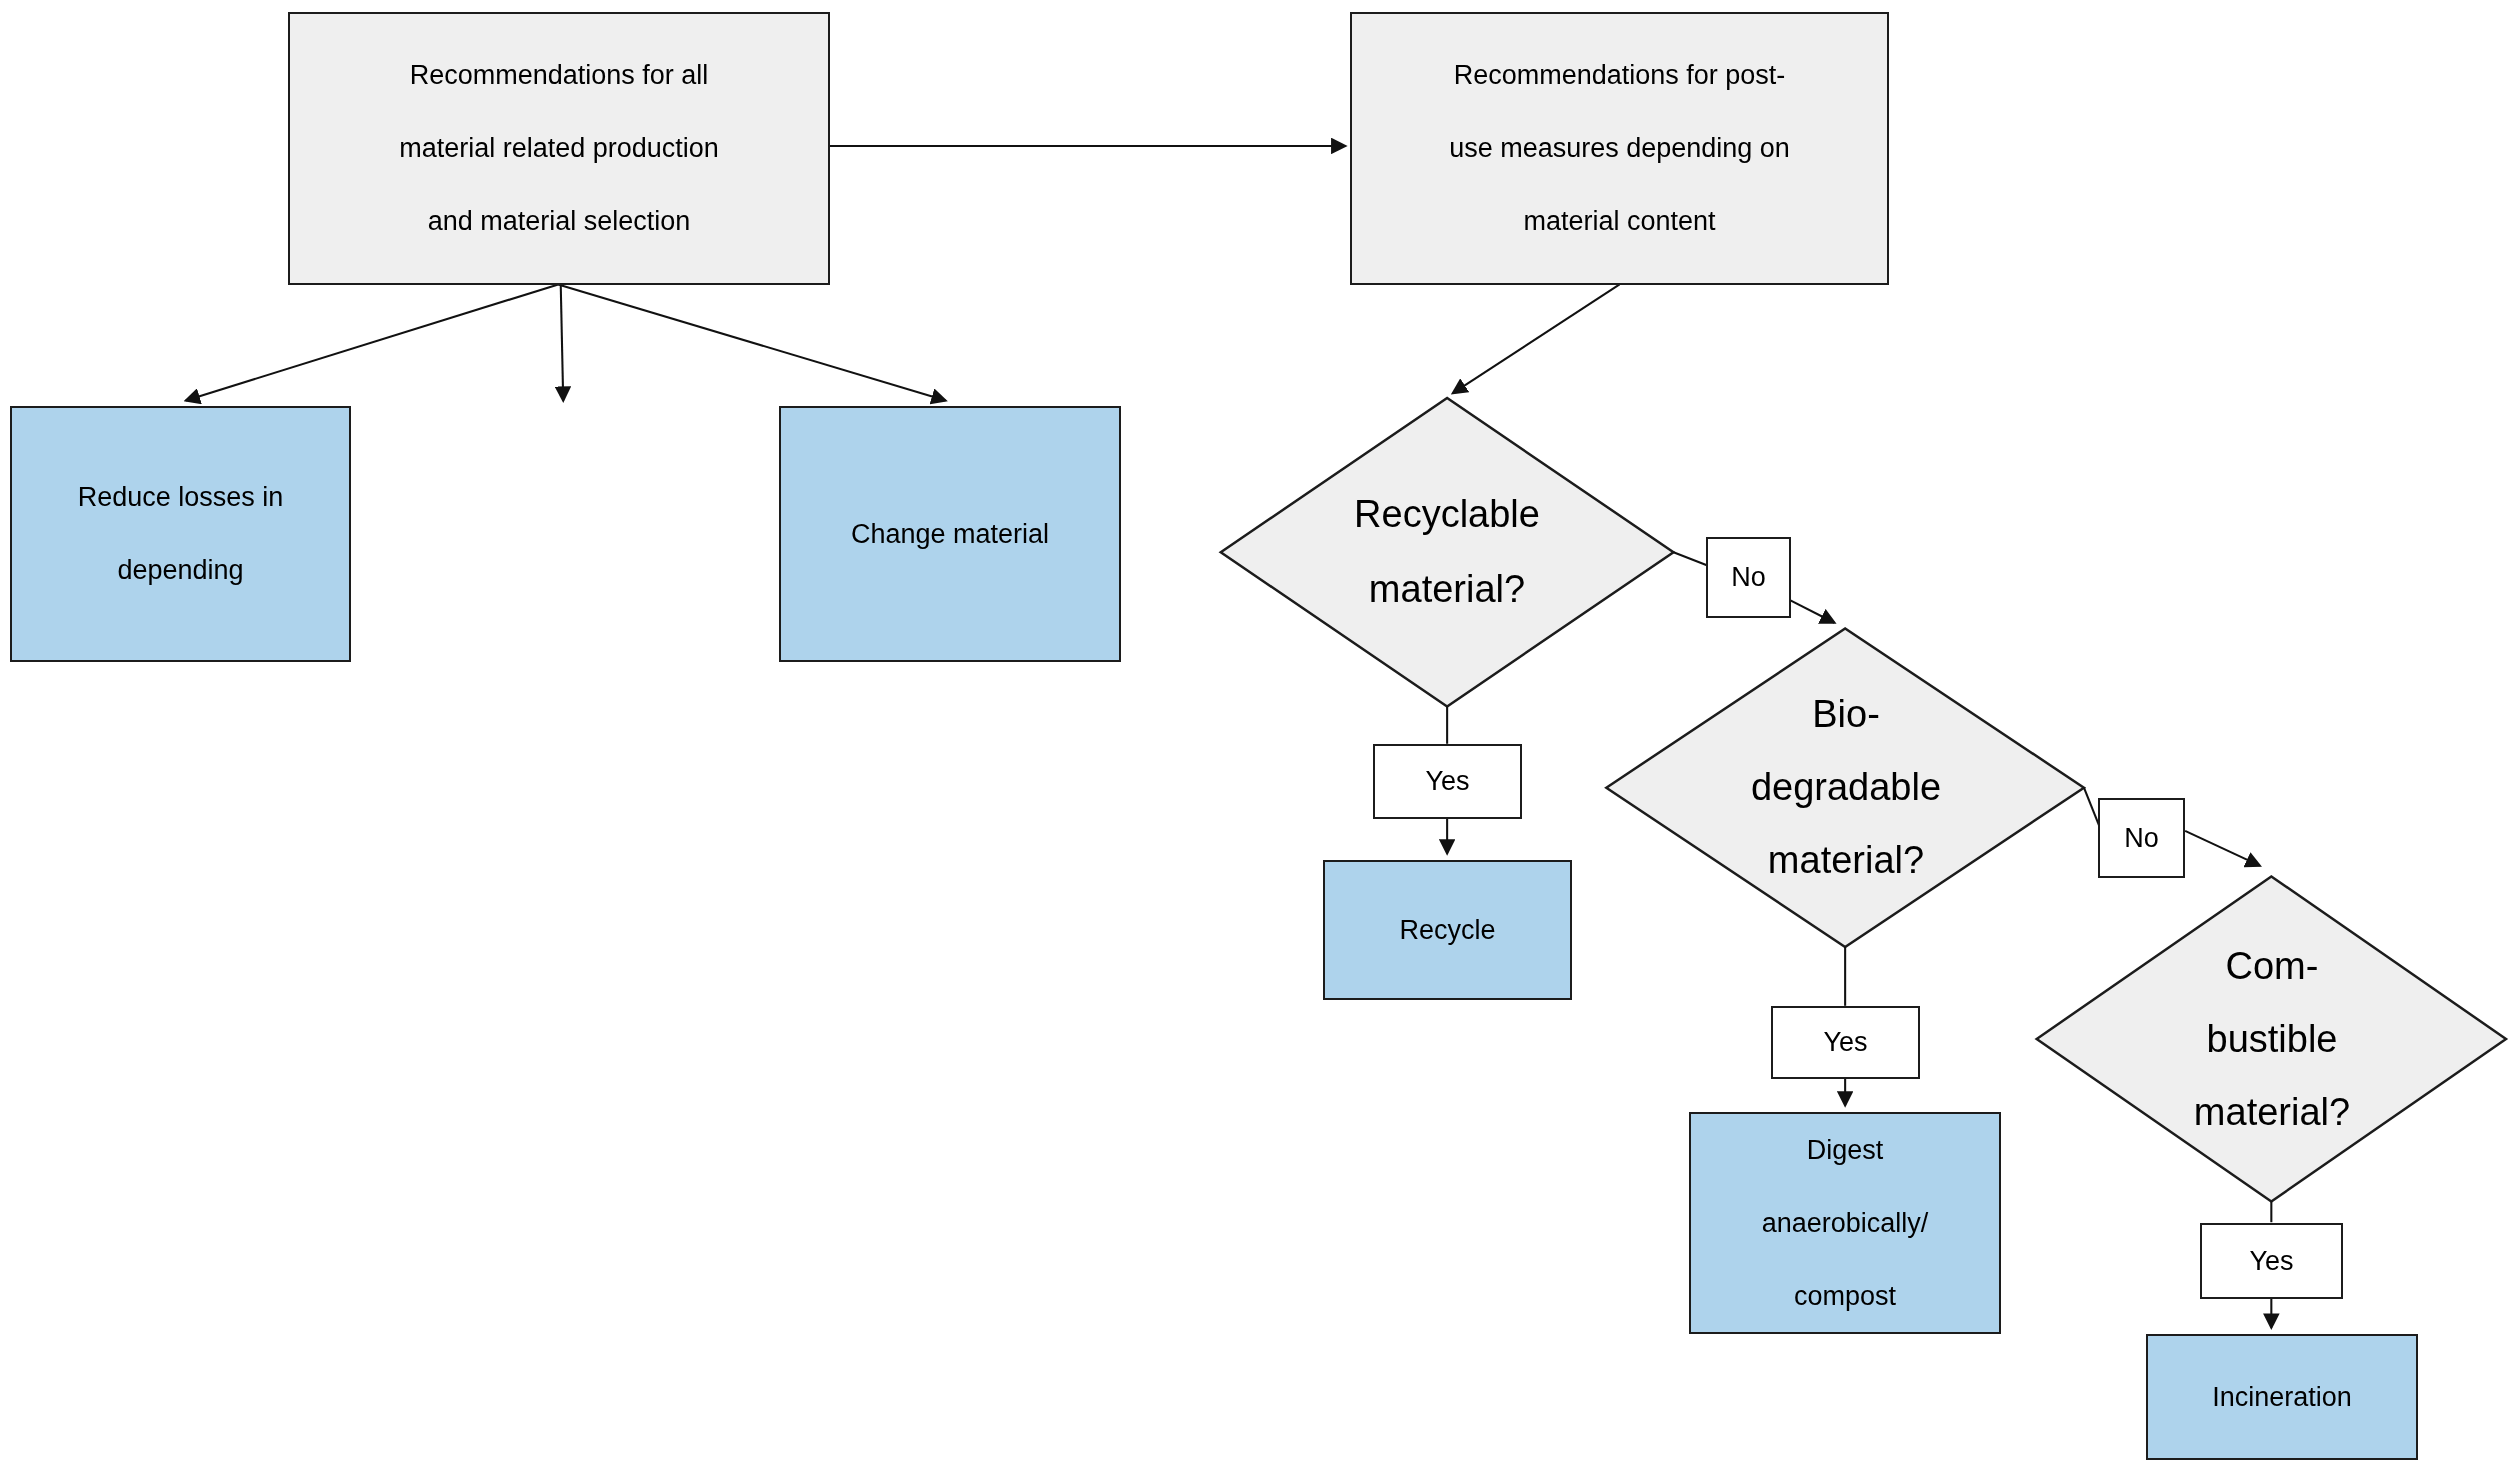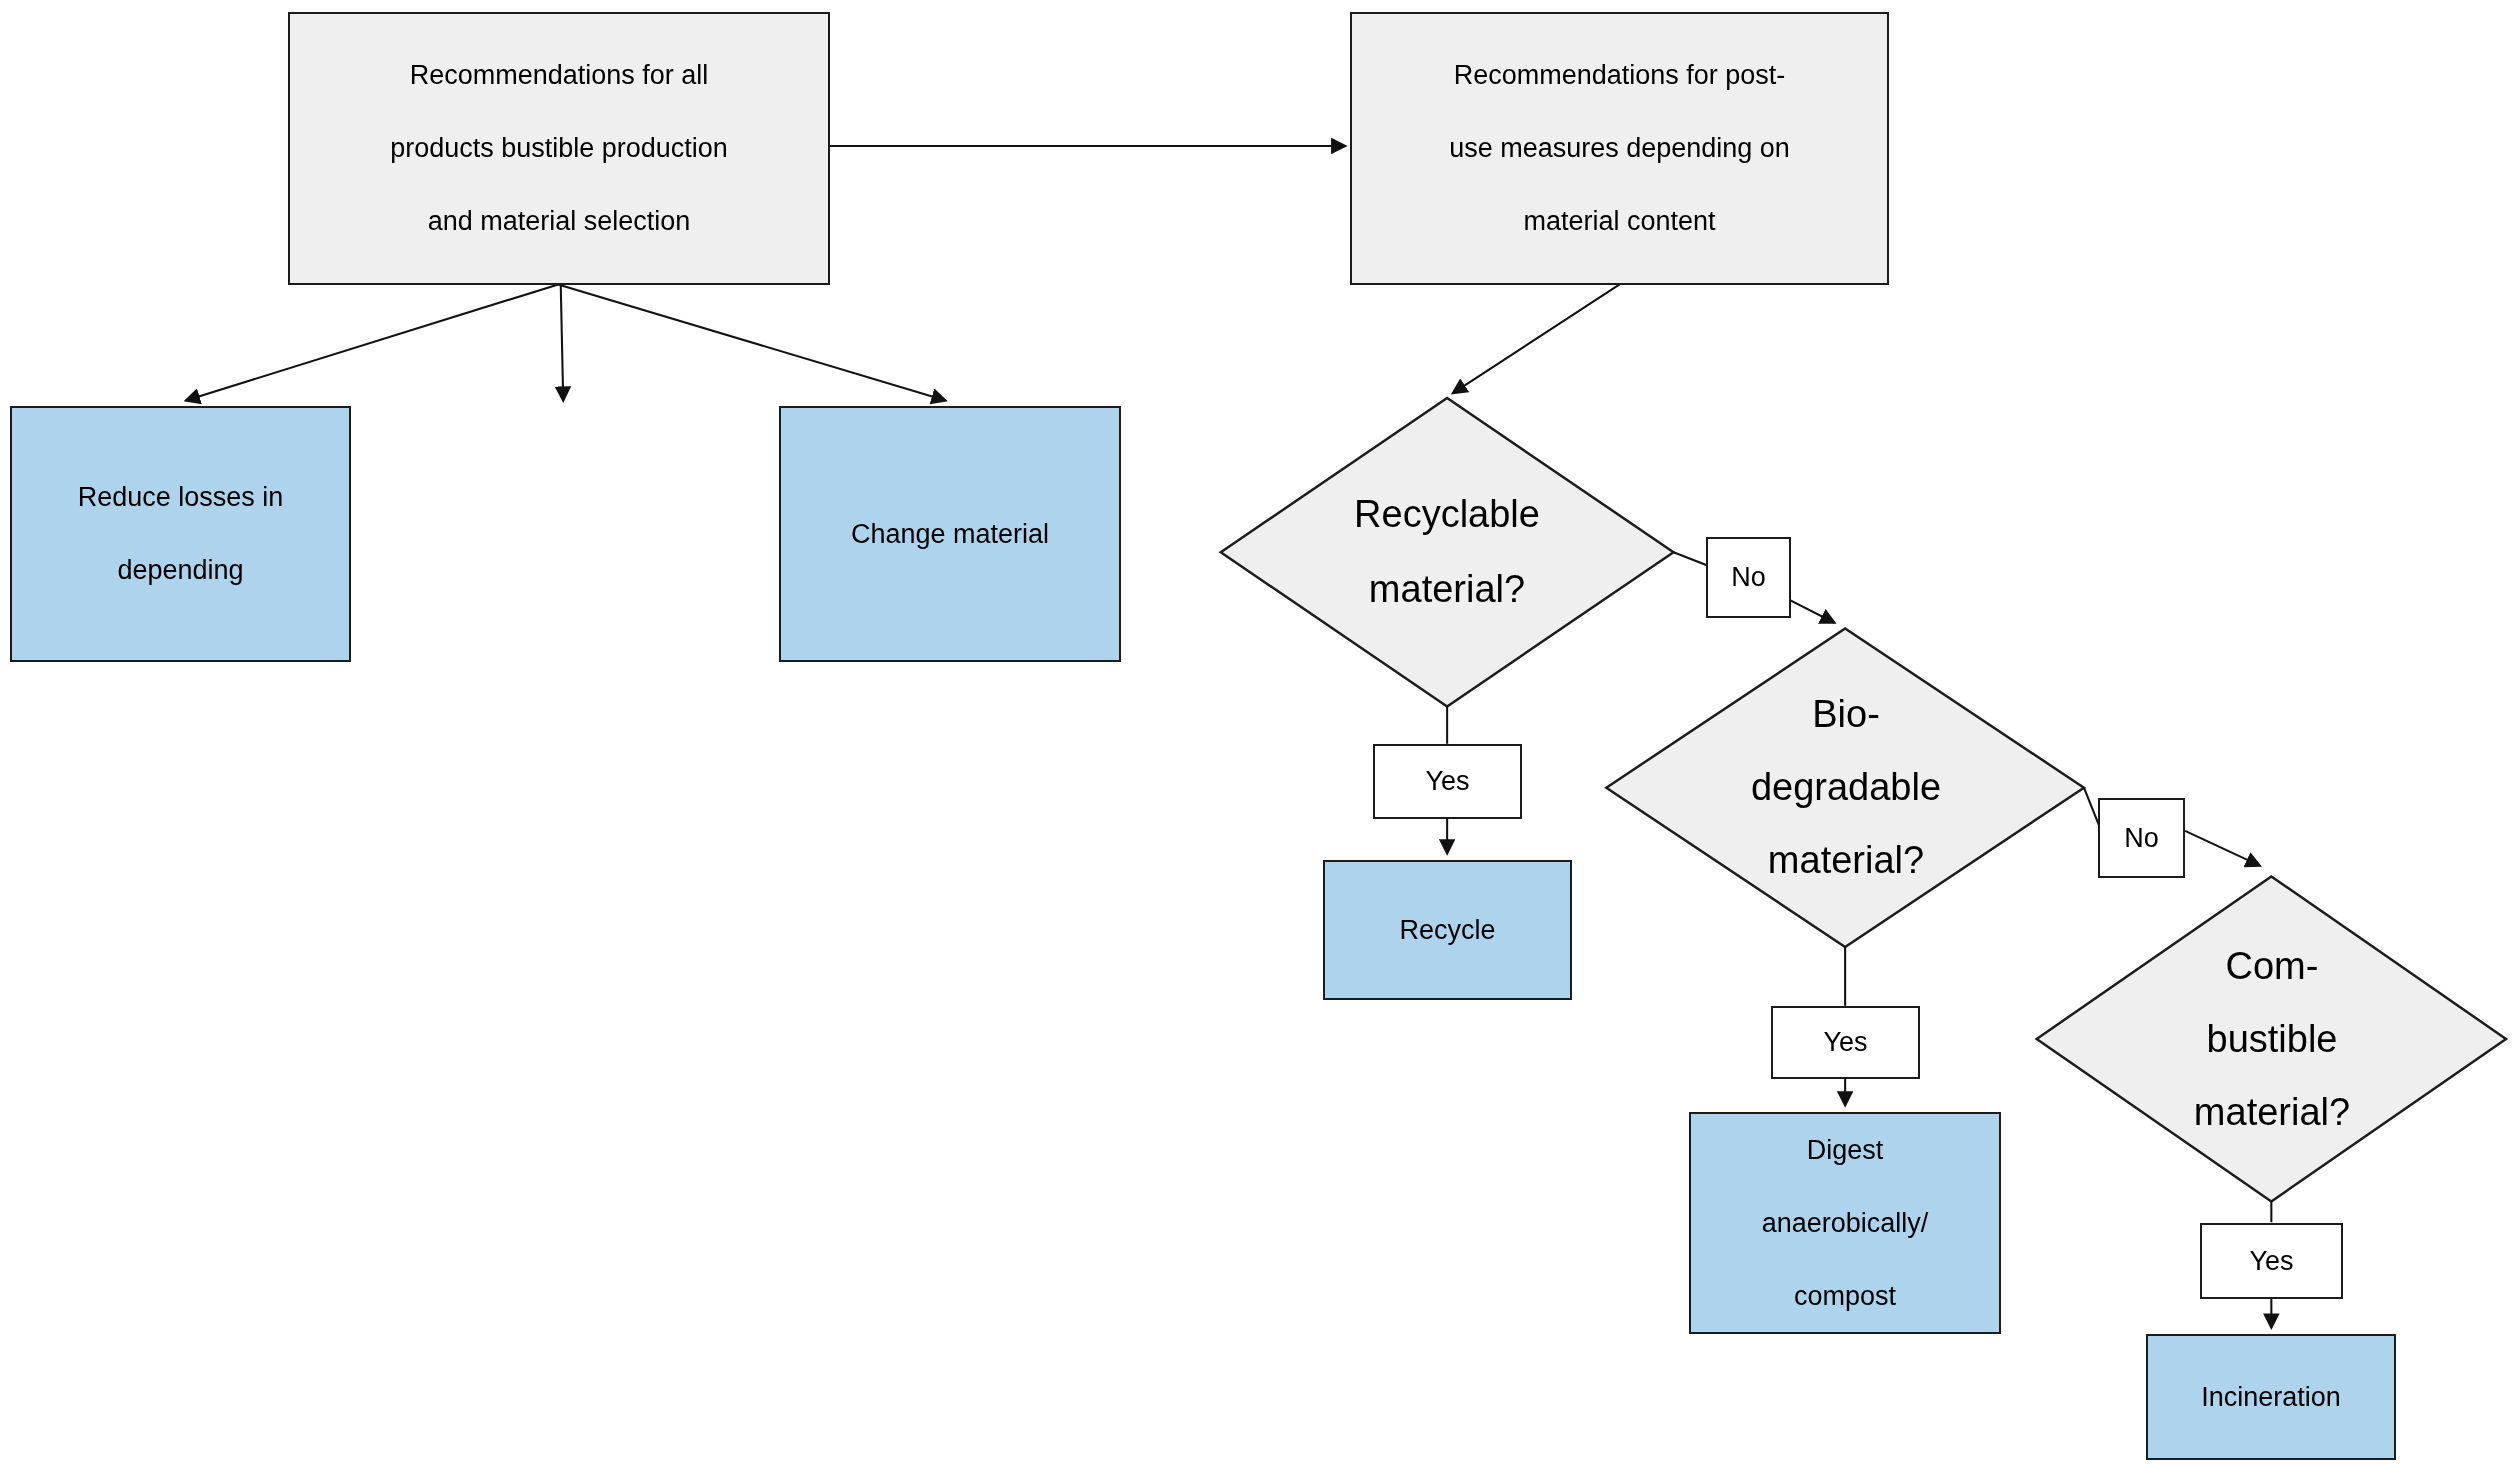--- a/index.html
+++ b/index.html
@@ -71,21 +71,21 @@
 
     <line x1="2225" y1="1142" x2="2225" y2="1213" stroke="#111" stroke-width="2.5"></line>
     <line x1="2225" y1="1301" x2="2225" y2="1333" stroke="#111" stroke-width="2.5" marker-end="url(#arrow)"></line>
 
     <line x1="2739" y1="1449" x2="2739" y2="1474" stroke="#111" stroke-width="2.5"></line>
     <line x1="2739" y1="1566" x2="2739" y2="1601" stroke="#111" stroke-width="2.5" marker-end="url(#arrow)"></line>
   </svg>
 
   <div class="node gray" style="left:288px;top:11.6px;width:542px;height:273px">
     <div>Recommendations for all</div>
-    <div>products bustible production</div>
+    <div>material related production</div>
     <div>and material selection</div>
   </div>
 
   <div class="node gray" style="left:1350px;top:11.6px;width:539px;height:273px">
     <div>Recommendations for post-</div>
     <div>use measures depending on</div>
     <div>material content</div>
   </div>
 
   <div class="node blue" style="left:10px;top:406px;width:341px;height:256px">
@@ -138,18 +138,18 @@
   <div class="node blue" style="left:1323px;top:860px;width:249px;height:140px">
     <div>Recycle</div>
   </div>
 
   <div class="node blue" style="left:1689px;top:1112px;width:312px;height:222px">
     <div>Digest</div>
     <div>anaerobically/</div>
     <div>compost</div>
   </div>
 
-  <div class="node blue" style="left:2146px;top:1334px;width:250px;height:126px">
+  <div class="node blue" style="left:2146px;top:1334px;width:272px;height:126px">
     <div>Incineration</div>
   </div>
 
 </div>
 
 
 </body></html>

